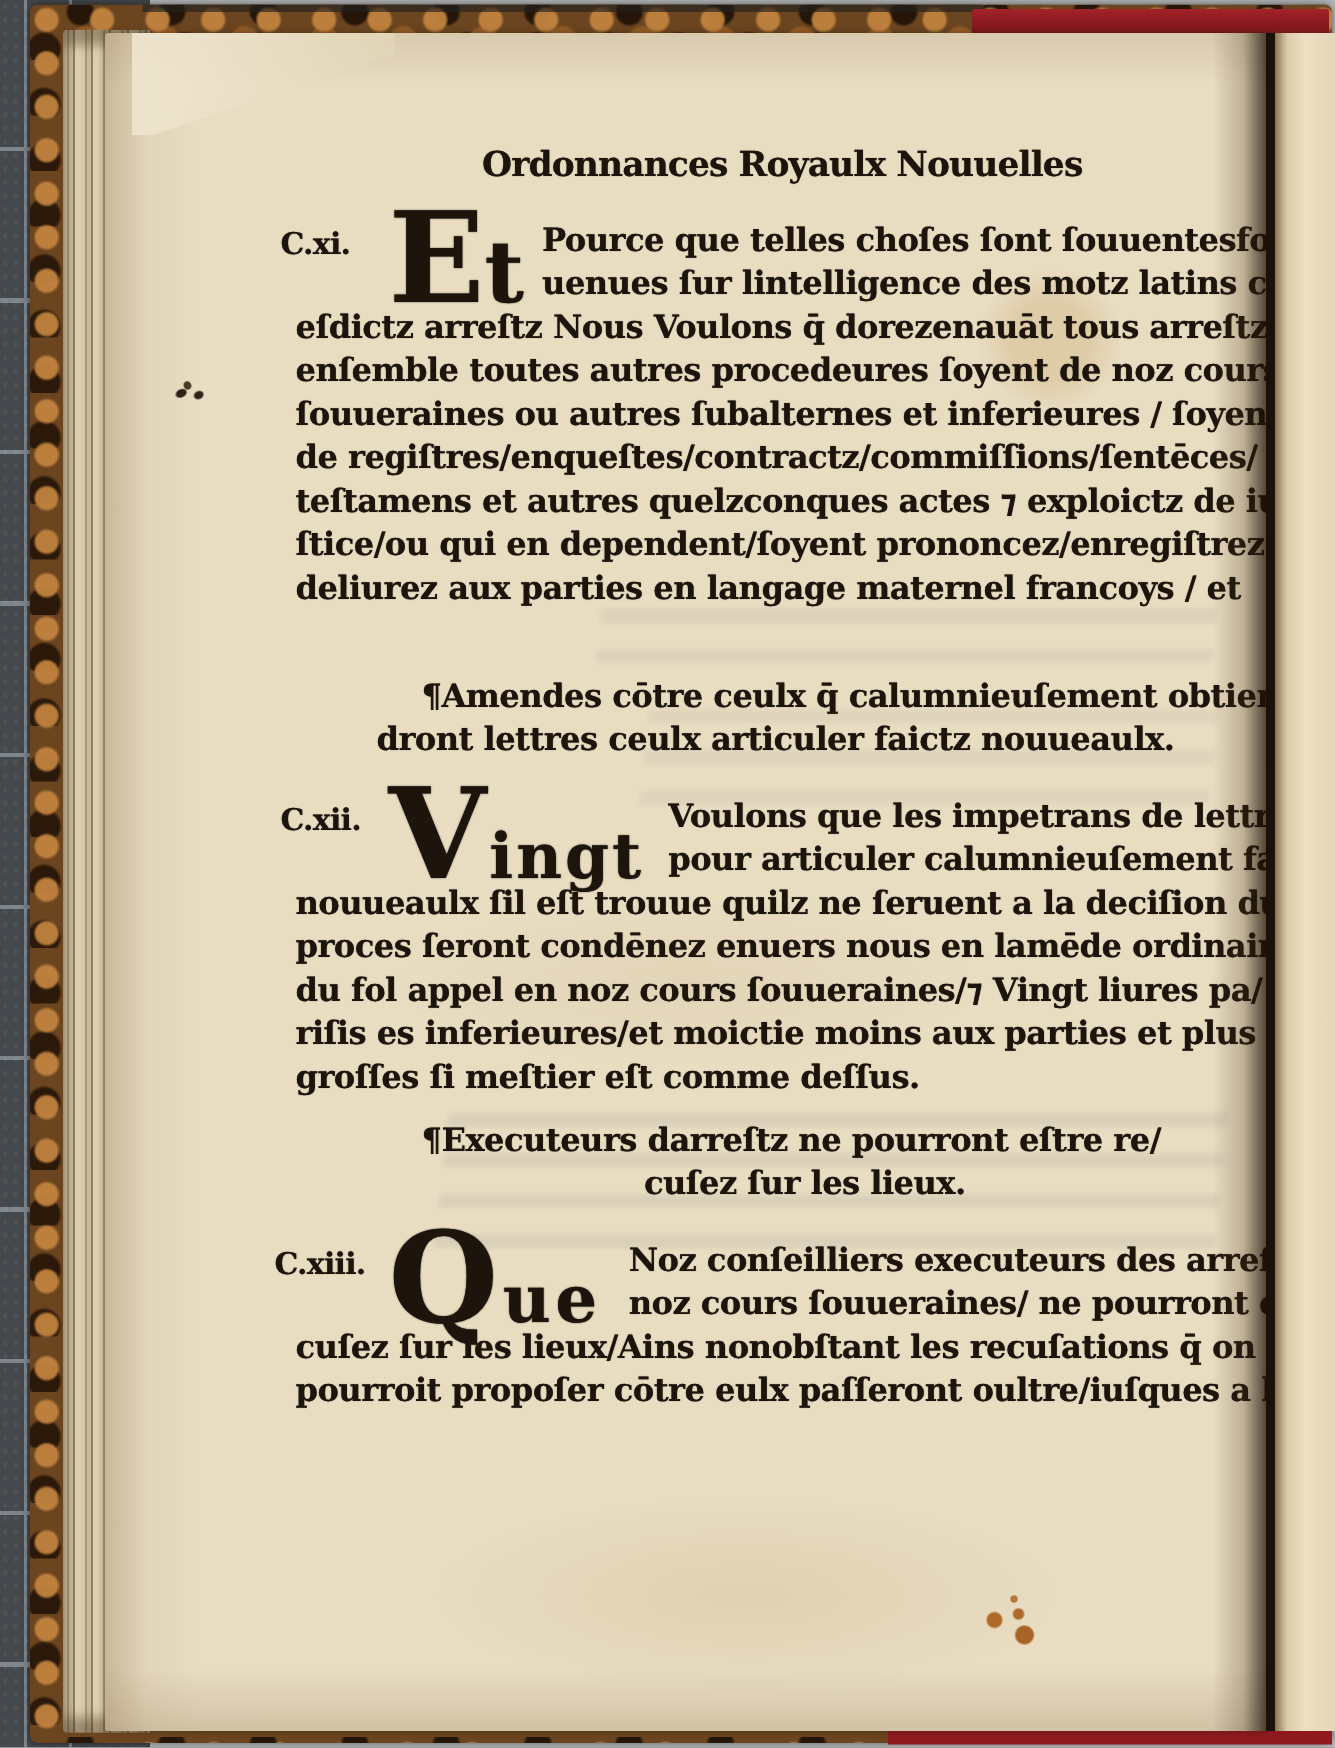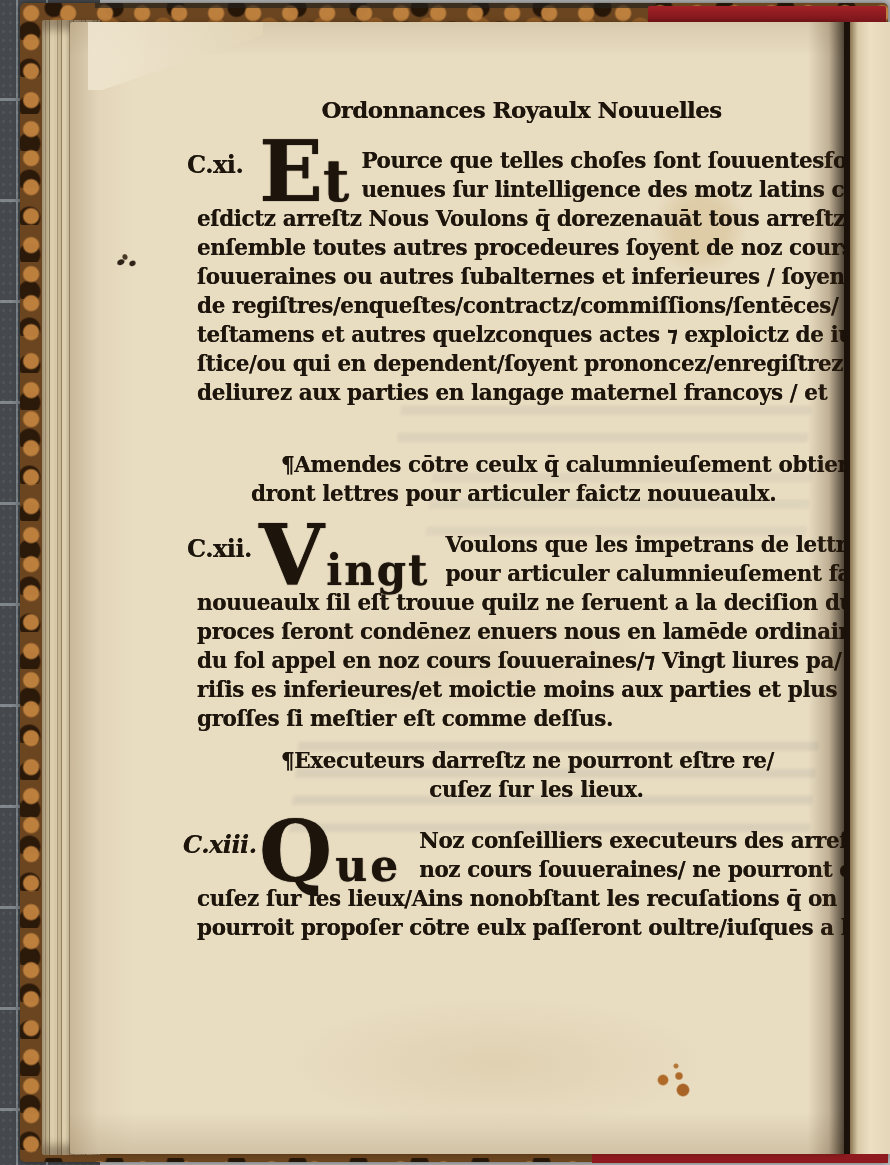--- a/index.html
+++ b/index.html
@@ -85,23 +85,23 @@
     letter-spacing:-.6px;text-shadow:0 0 .6px rgba(27,20,13,.75);}
 
   .article,.subhead{position:absolute;left:0;width:100%;}
   .a1{top:50px;} .sh1{top:354px;} .a2{top:434px;} .sh2{top:650px;} .a3{top:730px;}
 
   .tl{font-size:21.5px;line-height:29px;font-weight:700;letter-spacing:-.4px;
       white-space:nowrap;text-shadow:0 0 .6px rgba(27,20,13,.75);}
   .sh1 .p1{padding-left:84px;} .sh1 .p2{padding-left:54px;}
   .sh2 .p1{padding-left:84px;} .sh2 .p2{padding-left:54px;text-align:center;}
 
-  .alabel{position:absolute;left:-10px;top:4px;font-size:24px;font-weight:700;
+  .alabel{position:absolute;left:-10px;top:4px;font-size:20px;font-weight:700;
     letter-spacing:-.5px;text-shadow:0 0 .6px rgba(27,20,13,.75);}
-  .a3 .alabel{left:-14px;font-style:italic;}
+  .a3 .alabel{left:-14px;}
 
   .dropcap{float:left;display:block;height:56px;line-height:52px;font-weight:700;
     margin-left:62px;margin-right:12px;text-shadow:0 0 1px rgba(27,20,13,.9);}
   .dropcap::first-letter{font-size:84px;}
   .dc-et{font-size:57px;}
   .dc-nous{font-size:42px;letter-spacing:2px;margin-right:16px;}
   .dc-que{font-size:44px;letter-spacing:3px;margin-right:18px;}
 </style>
 </head>
 <body>
@@ -134,21 +134,21 @@
         <div class="tl">enſemble toutes autres procedeures ſoyent de noz cours</div>
         <div class="tl">ſouueraines ou autres ſubalternes et inferieures / ſoyent</div>
         <div class="tl">de regiſtres/enqueſtes/contractz/commiſſions/ſentēces/</div>
         <div class="tl">teſtamens et autres quelzconques actes ⁊ exploictz de iu/</div>
         <div class="tl">ſtice/ou qui en dependent/ſoyent prononcez/enregiſtrez ⁊</div>
         <div class="tl">deliurez aux parties en langage maternel francoys / et</div>
       </div>
 
       <div class="subhead sh1">
         <div class="tl p1">¶Amendes cōtre ceulx q̄ calumnieuſement obtien/</div>
-        <div class="tl p2">dront lettres pour articuler faictz nouueaulx.</div>
+        <div class="tl p2">dront lettres ceulx articuler faictz nouueaulx.</div>
       </div>
 
       <div class="article a2">
         <span class="alabel">C.xii.</span>
         <span class="dropcap dc-nous">Vingt</span>
         <div class="tl">Voulons que les impetrans de lettres</div>
         <div class="tl">pour articuler calumnieuſement faictz</div>
         <div class="tl">nouueaulx ſil eſt trouue quilz ne ſeruent a la deciſion du</div>
         <div class="tl">proces ſeront condēnez enuers nous en lamēde ordinaire</div>
         <div class="tl">du fol appel en noz cours ſouueraines/⁊ Vingt liures pa/</div>

